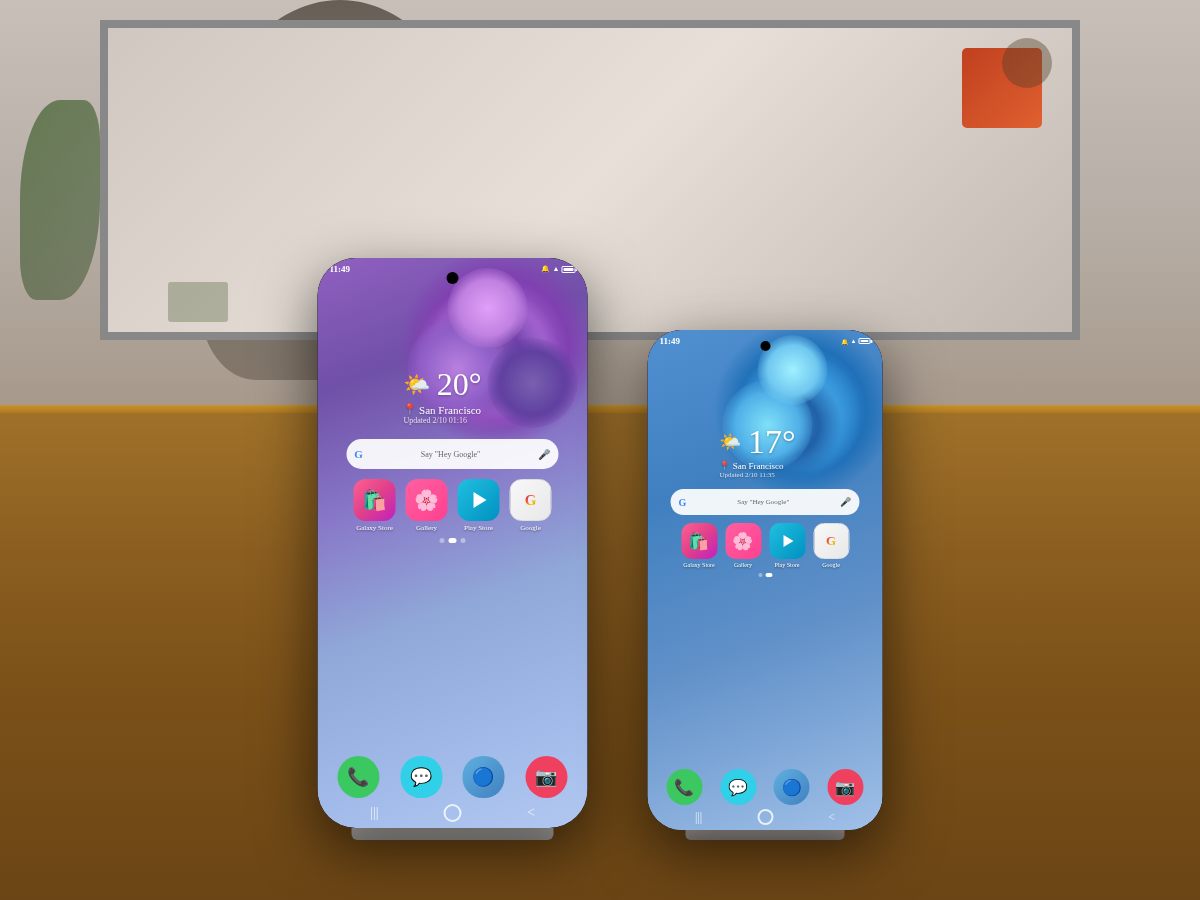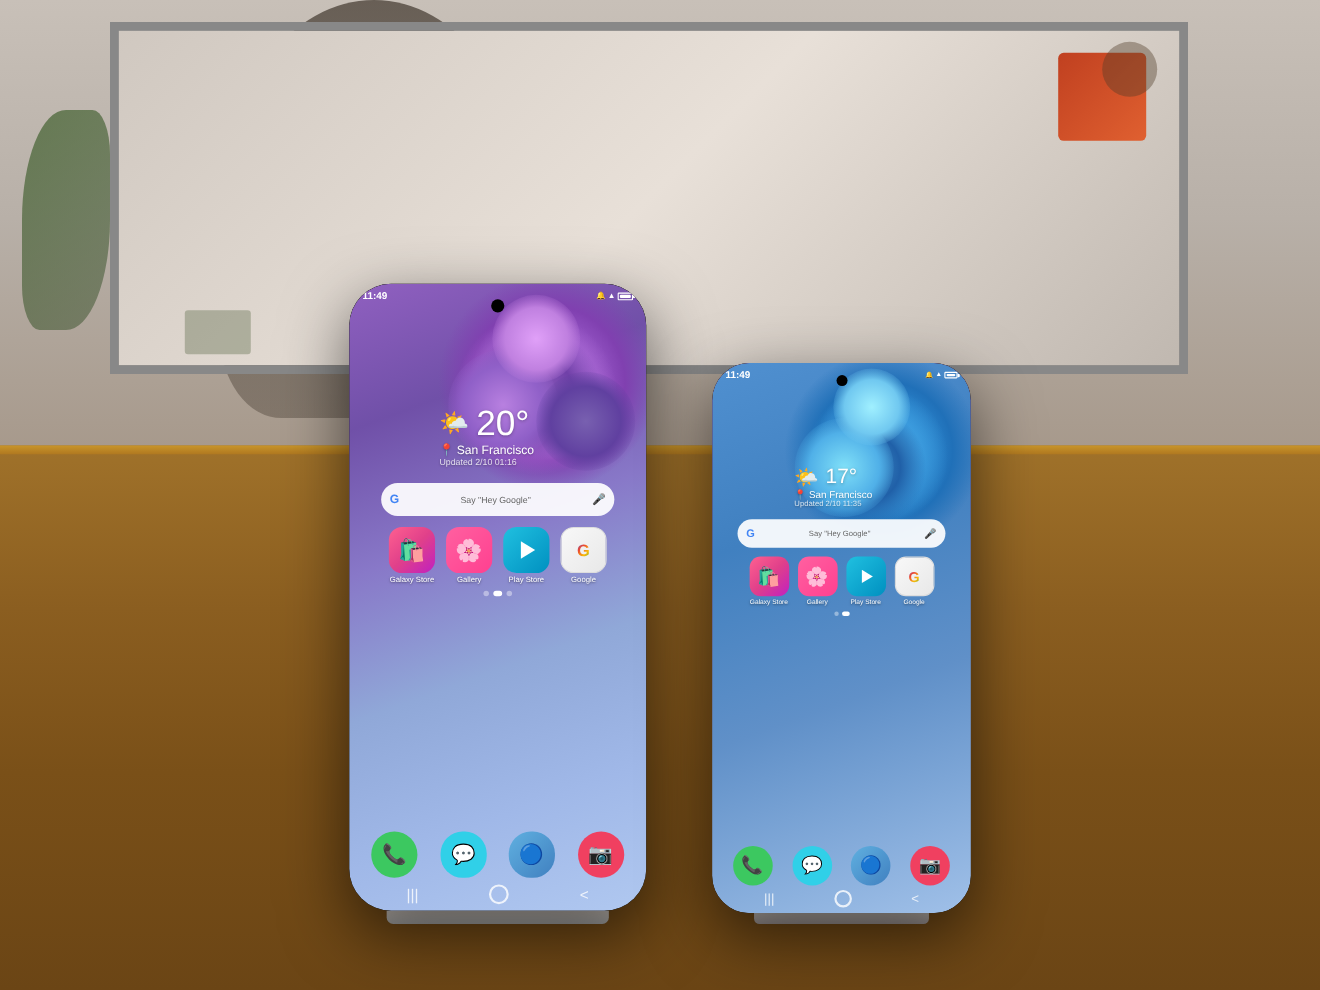--- a/index.html
+++ b/index.html
@@ -56,20 +56,21 @@
     
     .phones-container {
       position: absolute;
       bottom: 60px;
       left: 50%;
       transform: translateX(-50%);
       display: flex;
       gap: 60px;
       align-items: flex-end;
       z-index: 10;
+      font-family: Liberation Serif, serif;
     }
 
     
     .phone-stand {
       display: flex;
       flex-direction: column;
       align-items: center;
     }
 
     
@@ -401,21 +402,21 @@
       -webkit-text-fill-color: transparent;
       background-clip: text;
     }
 
     .weather-small {
       margin-top: 65px;
       margin-left: -15px;
     }
 
     .weather-temp-small {
-      font-size: 19px;
+      font-size: 34px;
     }
 
     .weather-city-small {
       font-size: 9px;
     }
 
     .weather-updated-small {
       font-size: 7px;
     }
 

